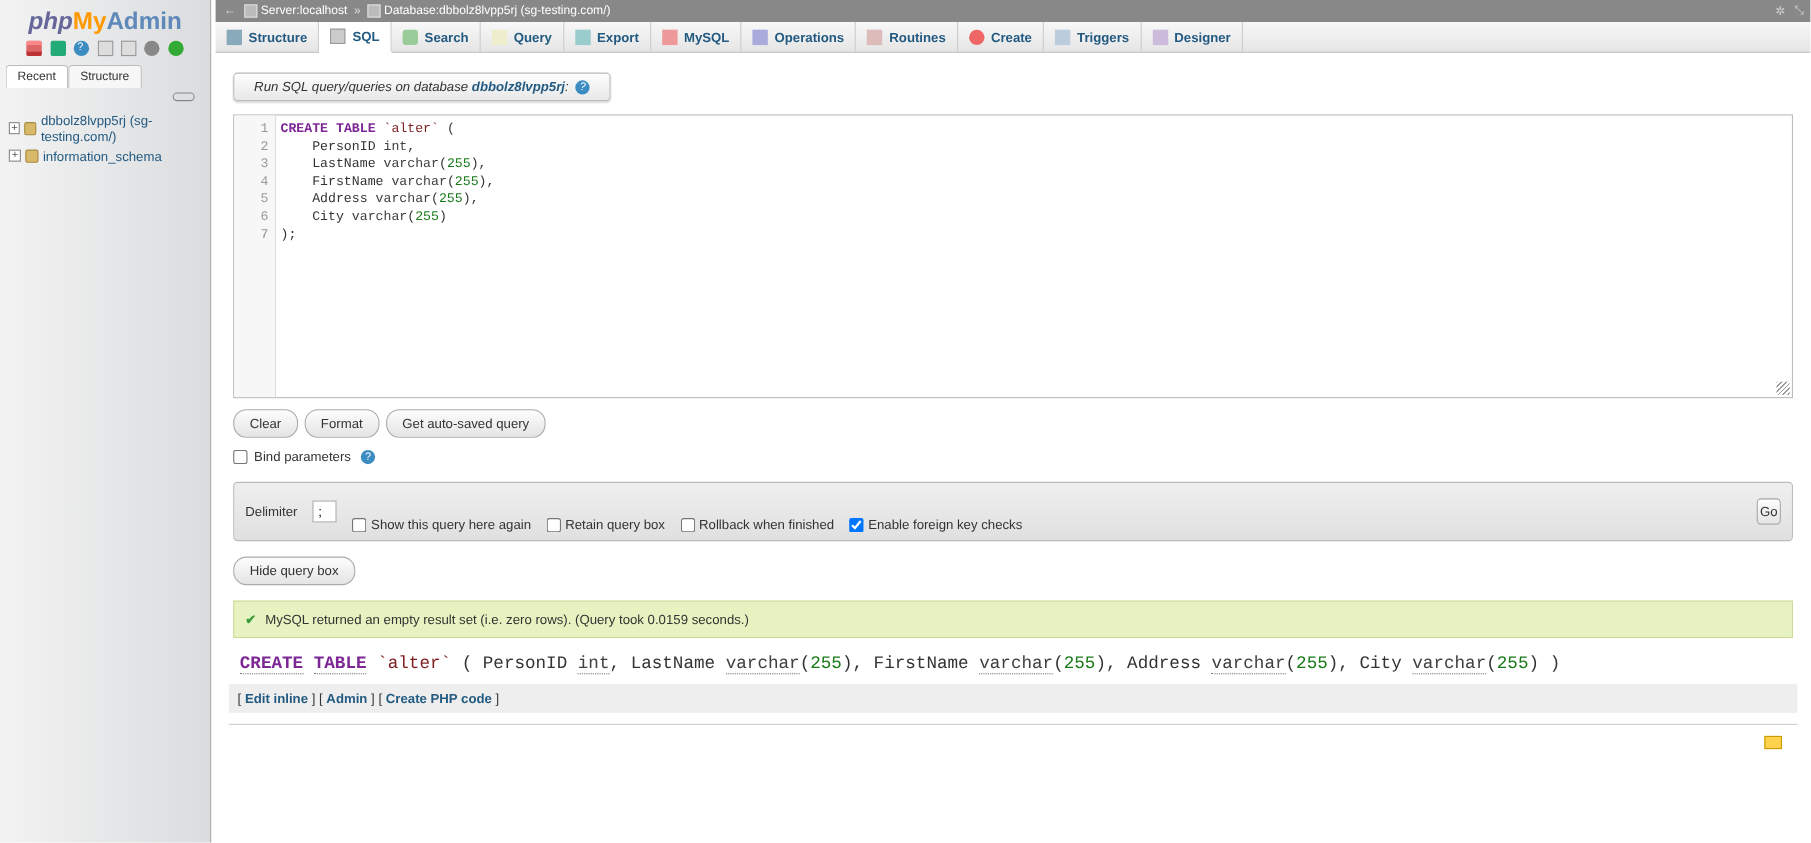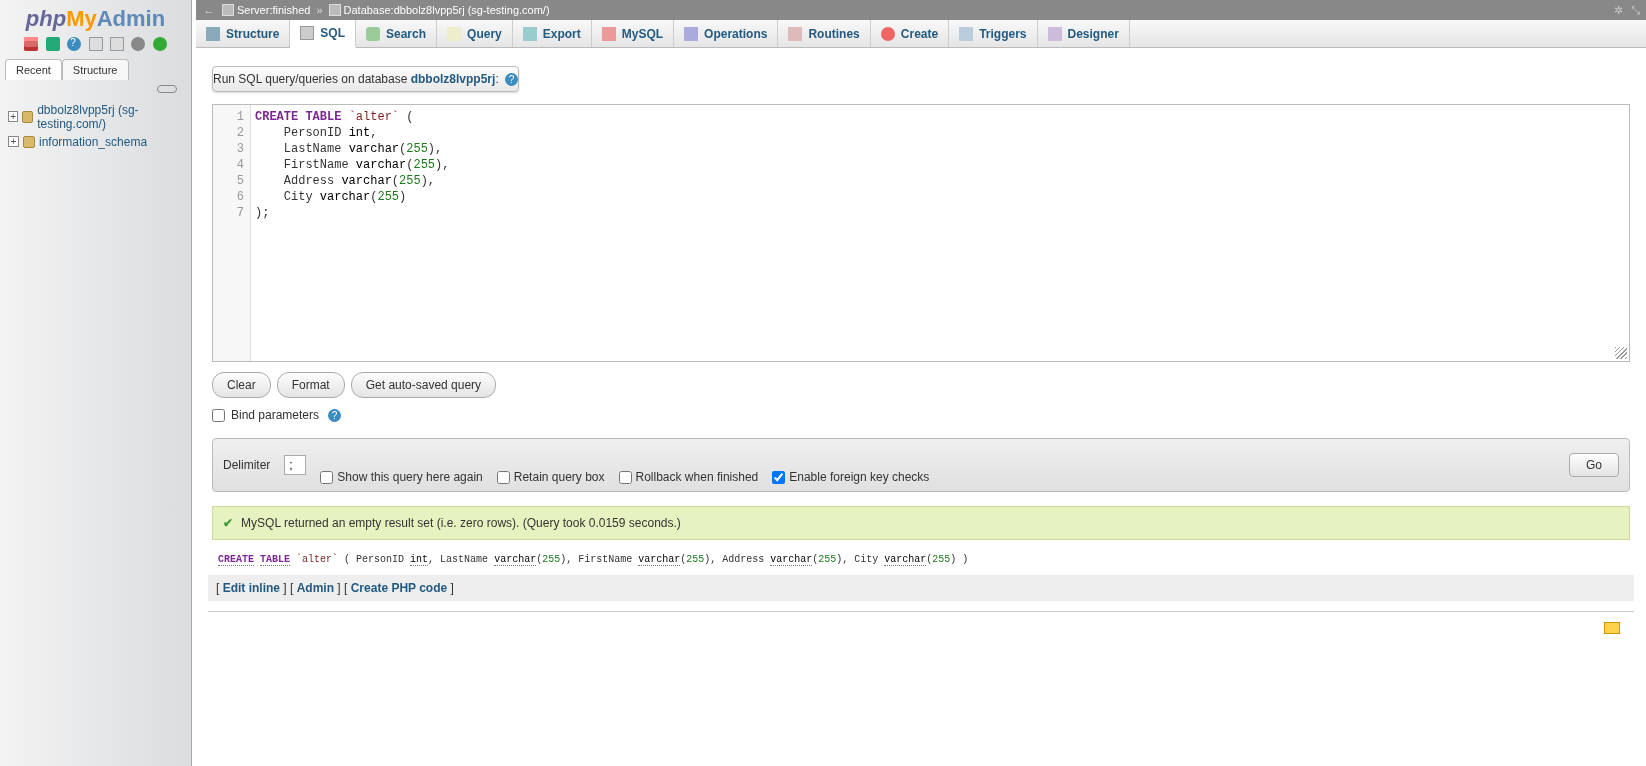--- a/index.html
+++ b/index.html
@@ -48,30 +48,30 @@
 .tabs { background:linear-gradient(#f8f8f8,#e5e5e5); border-bottom:1px solid #bbb; display:flex; height:28px; }
 .tab { display:flex; align-items:center; gap:6px; padding:0 10px; border-right:1px solid #ccc; cursor:pointer; color:#235a81; font-weight:bold; font-size:12px;}
 .tab.active { background:#fff; border-bottom:2px solid #fff; margin-bottom:-1px;}
 .tab .ti { display:inline-block; width:14px; height:14px; }
 .ti-struct{background:#8ab;} .ti-sql{background:#ccc; border:1px solid #999;} .ti-search{background:#9c9; border-radius:3px;}
 .ti-query{background:#eec;} .ti-export{background:#9cc;} .ti-import{background:#e99;} .ti-ops{background:#aad;}
 .ti-routines{background:#dbb;} .ti-events{background:#e66; border-radius:50%;} .ti-trig{background:#bcd;} .ti-design{background:#cbd;}
 
 .content { padding: 18px 12px 10px; }
 
-.fieldset-label { display:inline-block; background:linear-gradient(#fdfdfd,#e8e8e8); border:1px solid #bbb; border-radius:4px; padding:5px 0; font-size:12px; box-shadow:0 1px 2px rgba(0,0,0,0.15); margin-left:4px;}
+.fieldset-label { display:inline-block; background:linear-gradient(#fdfdfd,#e8e8e8); border:1px solid #bbb; border-radius:4px; padding:5px 18px; font-size:12px; box-shadow:0 1px 2px rgba(0,0,0,0.15); margin-left:4px;font-style:italic;}
 .fieldset-label b { color:#235a81; }
 .help-dot { display:inline-block; width:13px; height:13px; background:#3b8cc0; border-radius:50%; color:#fff; font-size:10px; text-align:center; line-height:13px; margin-left:3px; vertical-align:middle;}
 
 
 .editor { border:1px solid #bbb; margin:12px 4px 10px; background:#fff; display:flex; height:258px; position:relative;}
 .gutter { width:38px; background:#f7f7f7; border-right:1px solid #ddd; text-align:right; padding:4px 6px 0 0; color:#999; font-family:"Courier New",monospace; font-size:12px; line-height:16px;}
 .code { flex:1; padding:4px 0 0 4px; font-family:"Courier New",monospace; font-size:12px; line-height:16px; white-space:pre;}
 .kw { color:#7d2795; font-weight:bold;}
-.ty { color:#000000;}
+.ty { color:#404040;}
 .str { color:#7f1d1d;}
 .num { color:#1a7a1a;}
 .resize { position:absolute; right:2px; bottom:2px; width:12px; height:12px; background:repeating-linear-gradient(135deg,#999 0 1px,transparent 1px 3px);}
 
 .btn { background:linear-gradient(#fdfdfd,#e4e4e4); border:1px solid #aaa; border-radius:12px; padding:5px 14px; cursor:pointer; font-size:12px; color:#333;}
 .btn-row { margin:0 4px 10px; display:flex; gap:6px;}
 
 .chk-row { margin:10px 4px 16px; display:flex; align-items:center; gap:6px; font-size:12px;}
 .chk-row input[type=checkbox]{ width:13px; height:13px;}
 
@@ -79,21 +79,21 @@
 .opts { background:linear-gradient(#efefef,#e0e0e0); border:1px solid #bbb; border-radius:4px; margin:0 4px 14px; padding:7px 10px; display:flex; align-items:center; gap:14px; font-size:12px;}
 .opts input[type=text]{ width:22px; height:20px; border:1px solid #aaa; padding:0 4px; font-size:12px;}
 .opts .go-wrap { margin-left:auto;}
 .opts label { display:flex; align-items:center; gap:4px;margin-top:24px;}
 
 .hide-q { margin:0 4px 14px;}
 
 .success { background:#e7f2c1; border:1px solid #cdda9a; margin:0 4px 10px; padding:9px 10px; font-size:12px; display:flex; align-items:center; gap:8px;}
 .chk-ic { color:#3a9a3a; font-weight:bold;}
 
-.echo { font-family:"Courier New",monospace; font-size:10px; padding:4px 10px 10px; }
+.echo { font-family:"Courier New",monospace; font-size:16px; padding:4px 10px 10px; }
 .echo .u { border-bottom:1px dotted #777;}
 
 .linkbar { background:#eee; padding:6px 8px; font-size:12px;}
 .linkbar a { color:#235a81;font-weight:bold;}
 
 .hr { border:none; border-top:1px solid #ccc; margin:10px 0;}
 .corner { text-align:right; padding:0 14px 20px;}
 .corner span{ display:inline-block; width:16px; height:12px; background:#ffd24d; border:1px solid #cc9a00;}
 </style>
 </head>
@@ -129,21 +129,21 @@
       </li>
     </ul>
 </div>
 
 <div class="main">
   <div class="breadcrumb">
     <span class="arrow-left">←</span>
     <span style="width:6px"></span>
     <span class="bc-ic"></span>
     <span>Server: </span>
-    <a href="#" style="color:#fff;">finished</a>
+    <a href="#" style="color:#fff;">localhost</a>
     <span class="sep">»</span>
     <span class="bc-ic"></span>
     <span>Database: </span>
     <a href="#" style="color:#fff;">dbbolz8lvpp5rj (sg-testing.com/)</a>
     <div class="right">
       <span>✲</span>
       <span>⤡</span>
     </div>
   </div>
 
@@ -237,23 +237,24 @@
           <span>Retain query box</span>
         </label>
       <label>
           <input type="checkbox" style="">
           <span>Rollback when finished</span>
         </label>
       <label>
           <input type="checkbox" checked="" style="">
           <span>Enable foreign key checks</span>
         </label>
-      <div class="go-wrap"><button class="btn" style="border-radius:4px; padding:4px 16px;">Go</button></div>
-    </div>
-
+      <div class="go-wrap"><button class="btn" style="border-radius:4px; padding:4px 2px;">Go</button></div>
+    </div>
+
+    <div class="hide-q"><button class="btn">Hide query box</button></div>
 
     <div class="success">
       <span class="chk-ic">✔</span>
       <span>MySQL returned an empty result set (i.e. zero rows). (Query took 0.0159 seconds.)</span>
     </div>
 
     <div class="echo" id="echo"><span class="kw u">CREATE</span> <span class="kw u">TABLE</span> <span class="str">`alter`</span> ( PersonID <span class="ty u">int</span>, LastName <span class="ty u">varchar</span>(<span class="num">255</span>), FirstName <span class="ty u">varchar</span>(<span class="num">255</span>), Address <span class="ty u">varchar</span>(<span class="num">255</span>), City <span class="ty u">varchar</span>(<span class="num">255</span>) )</div>
 
     <div class="linkbar">
       [ <a href="#">Edit inline</a> ] [ <a href="#">Admin</a> ] [ <a href="#">Create PHP code</a> ]

